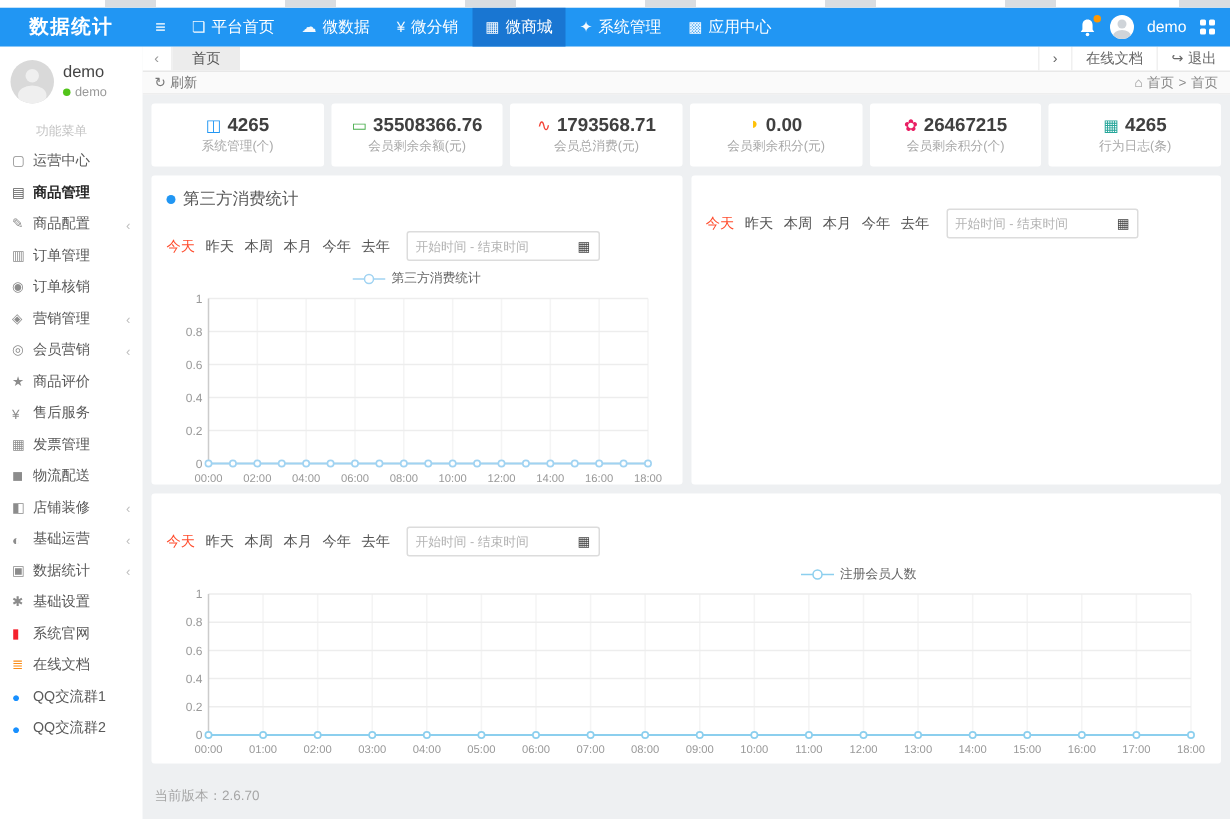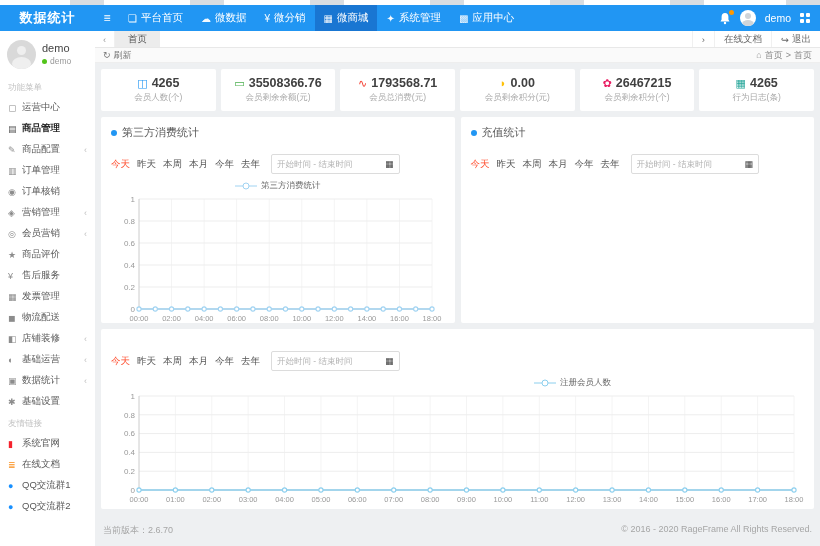--- a/index.html
+++ b/index.html
@@ -33,21 +33,21 @@
   
   .sidebar{position:absolute;top:31px;left:0;width:95px;bottom:0;background:#fff;z-index:3;overflow:hidden;}
   .user-card{display:flex;align-items:center;gap:6px;padding:9px 7px 7px;}
   .avatar{width:29px;height:29px;border-radius:50%;background:#d9d9d9;position:relative;overflow:hidden;flex:none;}
   .avatar::before{content:"";position:absolute;top:6px;left:10px;width:9px;height:9px;border-radius:50%;background:#efefef;}
   .avatar::after{content:"";position:absolute;top:17px;left:5px;width:19px;height:13px;border-radius:50%;background:#efefef;}
   .user-meta{line-height:1.35;}
   .user-name{font-size:11px;color:#444;}
   .user-status{font-size:8.5px;color:#999;display:flex;align-items:center;gap:3px;}
   .dot-green{width:5px;height:5px;border-radius:50%;background:#52c41a;}
-  .side-section{padding:6px 8px 3px;font-size:8.5px;color:#c3c3c3;}
+  .side-section{padding:6px 24px 3px;font-size:8.5px;color:#c3c3c3;}
   .side-item{display:flex;align-items:center;height:21px;padding:0 8px;font-size:9.5px;color:#595959;cursor:pointer;}
   .side-item .g{width:14px;font-size:9px;color:#8c8c8c;flex:none;}
   .side-item .arrow{margin-left:auto;color:#c0c0c0;font-size:9px;}
   .side-item.bold{color:#262626;font-weight:700;}
 
   
   .main{position:absolute;left:95px;top:31px;right:0;bottom:0;}
   .tabbar{height:17px;background:#fff;border-bottom:1px solid #e8e8e8;display:flex;align-items:stretch;font-size:9.5px;color:#666;}
   .tab-nav{width:20px;display:flex;align-items:center;justify-content:center;color:#999;border-right:1px solid #f0f0f0;cursor:pointer;}
   .tab{display:flex;align-items:center;padding:0 13px;background:#ececec;color:#555;cursor:pointer;}
@@ -222,21 +222,20 @@
         </div>
         <div class="side-item">
           <span class="g" style="color: rgb(140, 140, 140);">▣</span>
           <span>数据统计</span>
           <span class="arrow">‹</span>
         </div>
         <div class="side-item">
           <span class="g" style="color: rgb(140, 140, 140);">✱</span>
           <span>基础设置</span>
         </div>
-        <div class="side-section">友情链接</div>
         <div class="side-item">
           <span class="g" style="color: rgb(245, 34, 45);">▮</span>
           <span>系统官网</span>
         </div>
         <div class="side-item">
           <span class="g" style="color: rgb(250, 140, 22);">≣</span>
           <span>在线文档</span>
         </div>
         <div class="side-item">
           <span class="g" style="color: rgb(24, 144, 255);">●</span>
@@ -280,21 +279,21 @@
       </div>
     </div>
 
     <div class="content">
       <div class="cards" id="cardsRow">
           <div class="card">
             <div class="card-top">
               <span class="card-ico" style="color: rgb(33, 150, 243);">◫</span>
               <span>4265</span>
             </div>
-            <div class="card-label">会员人数(个)</div>
+            <div class="card-label">系统管理(个)</div>
           </div>
           <div class="card">
             <div class="card-top">
               <span class="card-ico" style="color: rgb(76, 175, 80);">▭</span>
               <span>35508366.76</span>
             </div>
             <div class="card-label">会员剩余余额(元)</div>
           </div>
           <div class="card">
             <div class="card-top">
@@ -399,24 +398,20 @@
                 <circle cx="223.33333333333331" cy="116" r="2.1" fill="#fff" stroke="#a0d3f2" stroke-width="1.1"></circle>
                 <circle cx="239.61111111111111" cy="116" r="2.1" fill="#fff" stroke="#a0d3f2" stroke-width="1.1"></circle>
                 <circle cx="255.88888888888889" cy="116" r="2.1" fill="#fff" stroke="#a0d3f2" stroke-width="1.1"></circle>
                 <circle cx="272.1666666666667" cy="116" r="2.1" fill="#fff" stroke="#a0d3f2" stroke-width="1.1"></circle>
                 <circle cx="288.44444444444446" cy="116" r="2.1" fill="#fff" stroke="#a0d3f2" stroke-width="1.1"></circle>
                 <circle cx="304.72222222222223" cy="116" r="2.1" fill="#fff" stroke="#a0d3f2" stroke-width="1.1"></circle>
                 <circle cx="321" cy="116" r="2.1" fill="#fff" stroke="#a0d3f2" stroke-width="1.1"></circle>
               </svg></div>
           </div>
         <div class="panel" id="panel1">
-            <div class="panel-head">
-              <span class="pdot"></span>
-              <span>充值统计</span>
-            </div>
             <div class="filter-row">
               <a class="filter active">今天</a>
               <a class="filter">昨天</a>
               <a class="filter">本周</a>
               <a class="filter">本月</a>
               <a class="filter">今年</a>
               <a class="filter">去年</a>
               <div class="date-range">
                 <input placeholder="开始时间 - 结束时间" style="">
                 <span class="cal">▦</span>
@@ -515,16 +510,15 @@
               <circle cx="573.8333333333334" cy="100" r="2.1" fill="#fff" stroke="#8ccfee" stroke-width="1.1"></circle>
               <circle cx="610.2222222222222" cy="100" r="2.1" fill="#fff" stroke="#8ccfee" stroke-width="1.1"></circle>
               <circle cx="646.6111111111111" cy="100" r="2.1" fill="#fff" stroke="#8ccfee" stroke-width="1.1"></circle>
               <circle cx="683" cy="100" r="2.1" fill="#fff" stroke="#8ccfee" stroke-width="1.1"></circle>
             </svg></div>
         </div>
     </div>
 
     <div class="footer">
       <span>当前版本：2.6.70</span>
-      <span>© 2016 - 2020 RageFrame All Rights Reserved.</span>
     </div>
   </main>
 </div>
 
 </body></html>

